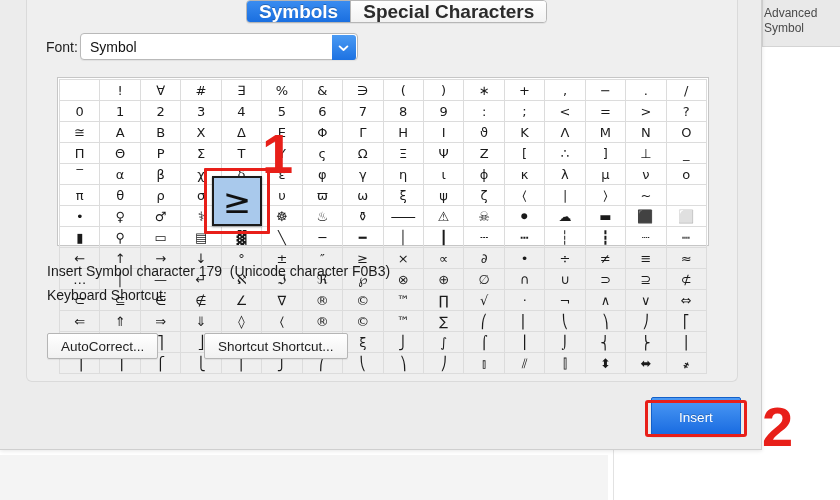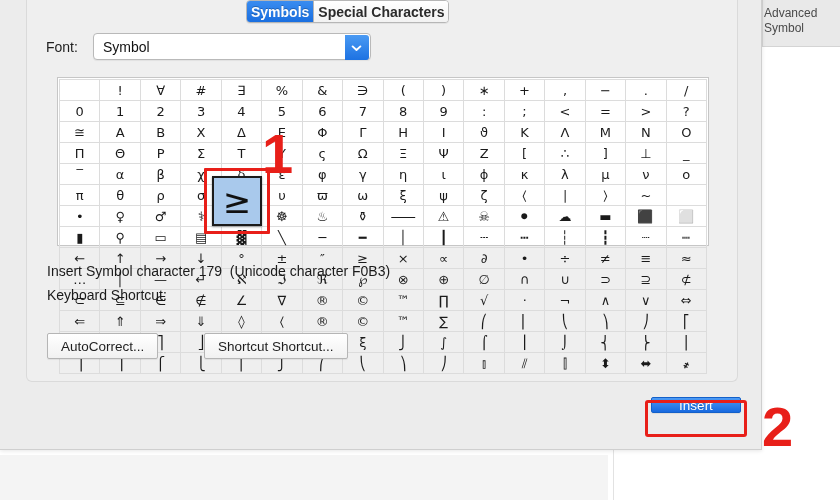--- a/index.html
+++ b/index.html
@@ -69,23 +69,23 @@
     left: 246px; top: 8px;
     height: 23px;
     display: flex;
     border: 1px solid #b6b6b6;
     border-radius: 4px;
     overflow: hidden;
     background: #ffffff;
     box-shadow: 0 1px 0 rgba(0,0,0,0.05);
   }
   .tab {
-    font-size: 14px;
+    font-size: 19px;
     font-weight: bold;
-    padding: 0 4px;
+    padding: 0 12px;
     height: 100%;
     display: flex; align-items: center; justify-content: center;
     color: #2b2b2b;
     background: linear-gradient(#ffffff,#f2f2f2);
     border-right: 1px solid #b6b6b6;
     white-space: nowrap;
   }
   .tab:last-child { border-right: none; }
   .tab.active {
     background: linear-gradient(#3a8cf0,#1a6fe0);
@@ -94,21 +94,21 @@
   }
 
   
   .font-row {
     position: absolute;
     left: 46px; top: 41px;
     display: flex; align-items: center;
   }
   .font-label {
     font-size: 14px; color: #1e1e1e;
-    margin-right: 15px;
+    margin-right: 2px;
   }
   .font-select {
     position: relative;
     width: 278px; height: 27px;
     background: #ffffff;
     border: 1px solid #b9b9b9;
     border-radius: 4px;
     display: flex; align-items: center;
     box-shadow: 0 1px 1px rgba(0,0,0,0.06);
   }
@@ -197,21 +197,21 @@
   
   .btn-cancel {
     position: absolute;
     left: 547px; top: 405px;
     width: 88px; height: 27px;
     font-size: 13.5px;
   }
   .btn-insert {
     position: absolute;
     left: 651px; top: 405px;
-    width: 90px; height: 16px;
+    width: 90px; height: 40px;
     font-size: 13.5px;
     color: #ffffff;
     background: linear-gradient(#4d9bf5,#1769e0);
     border: 1px solid #1360c9;
     text-shadow: 0 -1px 0 rgba(0,0,0,0.22);
   }
 
   
   .ann-box {
     position: absolute;

